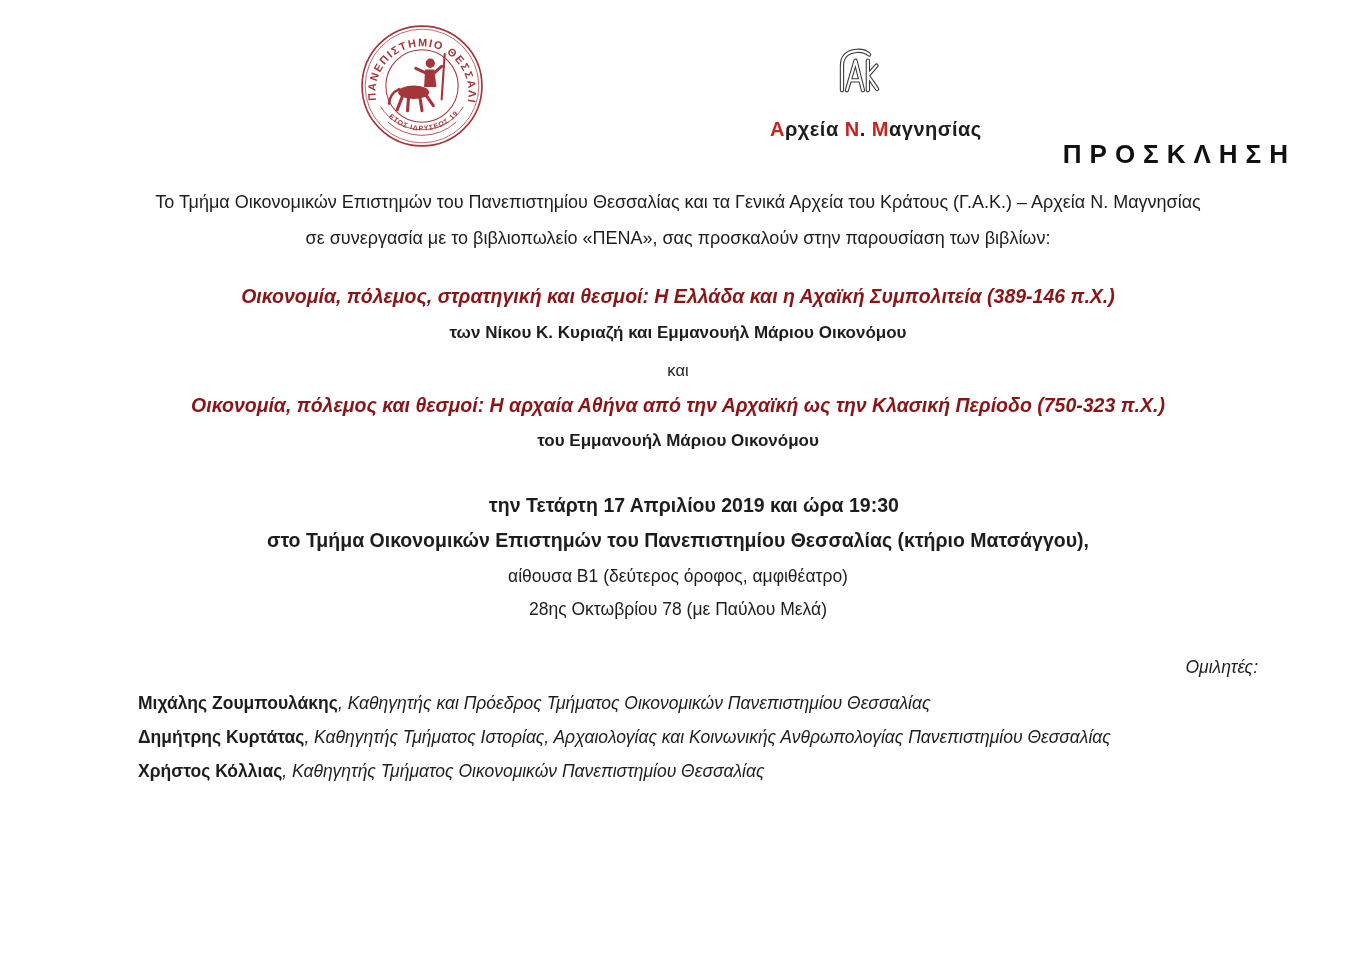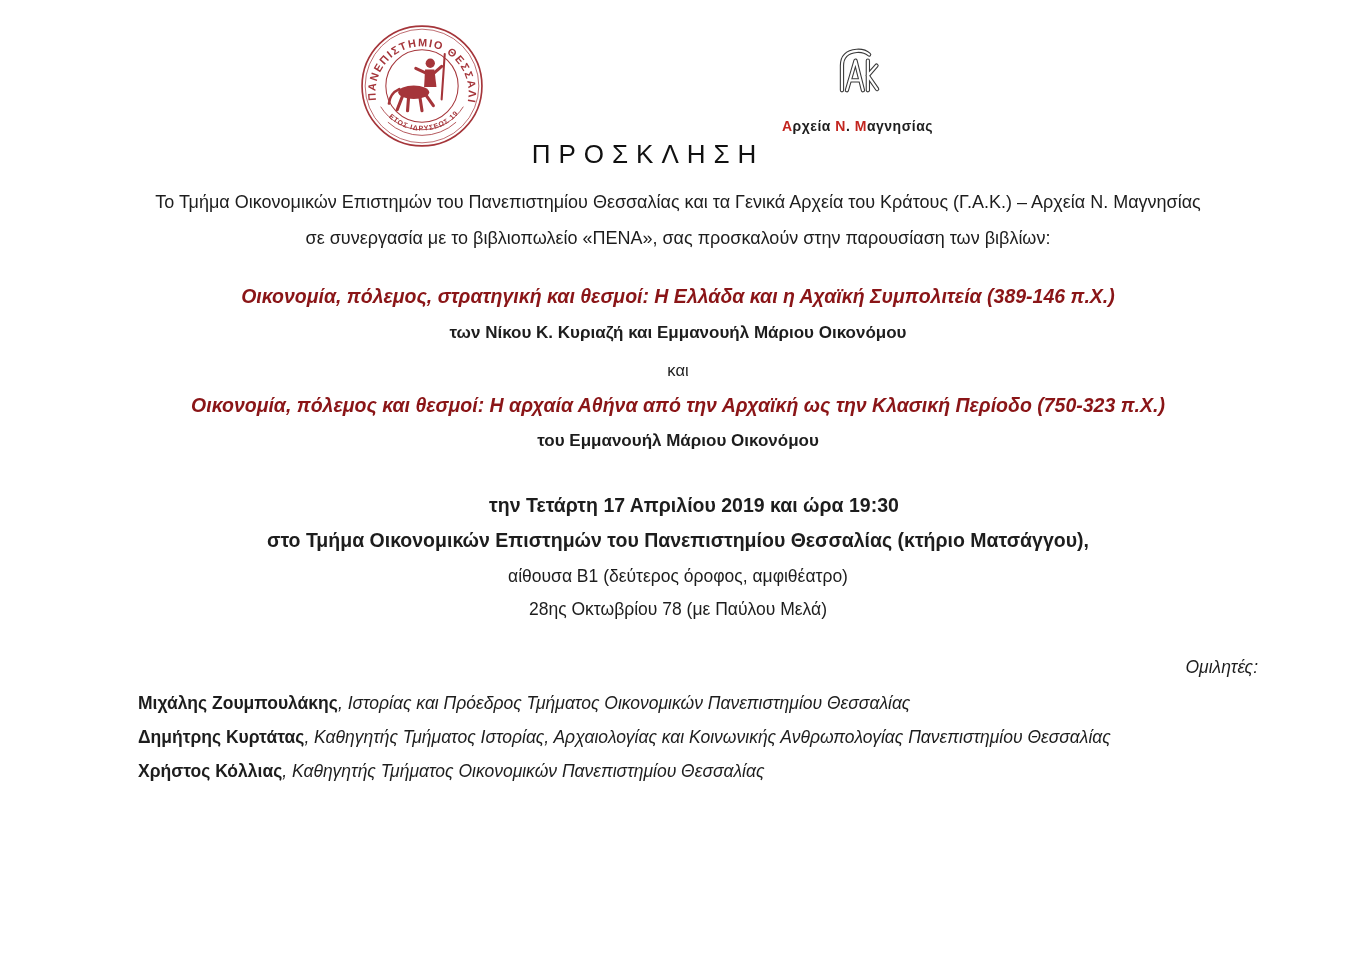--- a/index.html
+++ b/index.html
@@ -11,27 +11,27 @@
     position: relative;
     overflow: hidden;
   }
   .abs { position: absolute; }
   .center-line { left: 0; width: 1356px; text-align: center; white-space: nowrap; }
 
   
   .seal-wrap { left: 360px; top: 24px; width: 124px; height: 124px; }
   .gak-wrap  { left: 770px; top: 36px; width: 175px; text-align: center; }
   .gak-monogram { width: 74px; height: 74px; display: inline-block; }
-  .gak-caption { margin-top: 4px; font-size: 14px; font-weight: bold; letter-spacing: 0.5px; color: #1d1d1d; white-space: nowrap; }
+  .gak-caption { margin-top: 4px; font-size: 20px; font-weight: bold; letter-spacing: 0.5px; color: #1d1d1d; white-space: nowrap; }
   .gak-red { color: #c3251f; }
 
   
   .main-heading {
-    top: 139px; left: 0; width: 1296px; text-align: center;
-    font-size: 26px; font-weight: normal; letter-spacing: 8px; color: #111;
+    top: 139px; left: 0; width: 1296px; text-align: right;
+    font-size: 26px; font-weight: bold; letter-spacing: 8px; color: #111;
   }
 
   
   .intro-1 { top: 192px; font-size: 18px; }
   .intro-2 { top: 228px; font-size: 18px; }
 
   
   .book-title { font-size: 19.5px; font-weight: bold; font-style: italic; color: #8a1517; }
   .book-title-1 { top: 285px; text-align: center; }
   .book-authors { font-size: 17px; font-weight: bold; }
@@ -126,16 +126,16 @@
 <div class="abs center-line book-title book-title-2">Οικονομία, πόλεμος και θεσμοί: Η αρχαία Αθήνα από την Αρχαϊκή ως την Κλασική Περίοδο (750-323 π.Χ.)</div>
 <div class="abs center-line book-authors book-authors-2">του Εμμανουήλ Μάριου Οικονόμου</div>
 
 <div class="abs center-line event-bold event-datetime">την Τετάρτη 17 Απριλίου 2019 και ώρα 19:30</div>
 <div class="abs center-line event-bold event-venue">στο Τμήμα Οικονομικών Επιστημών του Πανεπιστημίου Θεσσαλίας (κτήριο Ματσάγγου),</div>
 <div class="abs center-line event-plain event-room">αίθουσα Β1 (δεύτερος όροφος, αμφιθέατρο)</div>
 <div class="abs center-line event-plain event-address">28ης Οκτωβρίου 78 (με Παύλου Μελά)</div>
 
 <div class="abs speakers-wrap">
   <div class="speakers-heading">Ομιλητές:</div>
-  <div class="speaker-line"><span class="speaker-name">Μιχάλης Ζουμπουλάκης</span><span class="speaker-role">, Ιστορίας και Πρόεδρος Τμήματος Οικονομικών Πανεπιστημίου Θεσσαλίας</span></div>
+  <div class="speaker-line"><span class="speaker-name">Μιχάλης Ζουμπουλάκης</span><span class="speaker-role">, Καθηγητής και Πρόεδρος Τμήματος Οικονομικών Πανεπιστημίου Θεσσαλίας</span></div>
   <div class="speaker-line"><span class="speaker-name">Δημήτρης Κυρτάτας</span><span class="speaker-role">, Καθηγητής Τμήματος Ιστορίας, Αρχαιολογίας και Κοινωνικής Ανθρωπολογίας Πανεπιστημίου Θεσσαλίας</span></div>
   <div class="speaker-line"><span class="speaker-name">Χρήστος Κόλλιας</span><span class="speaker-role">, Καθηγητής Τμήματος Οικονομικών Πανεπιστημίου Θεσσαλίας</span></div>
 </div>
 
 </body></html>

